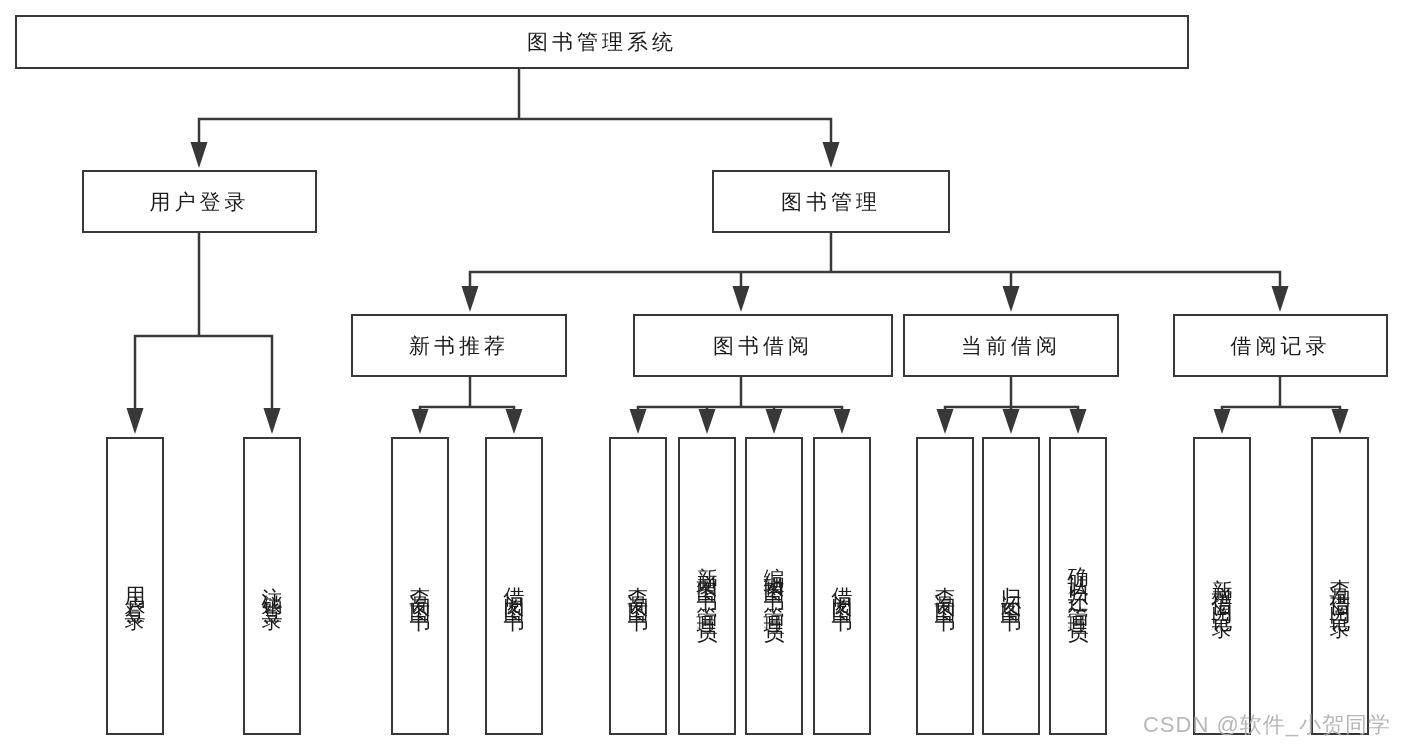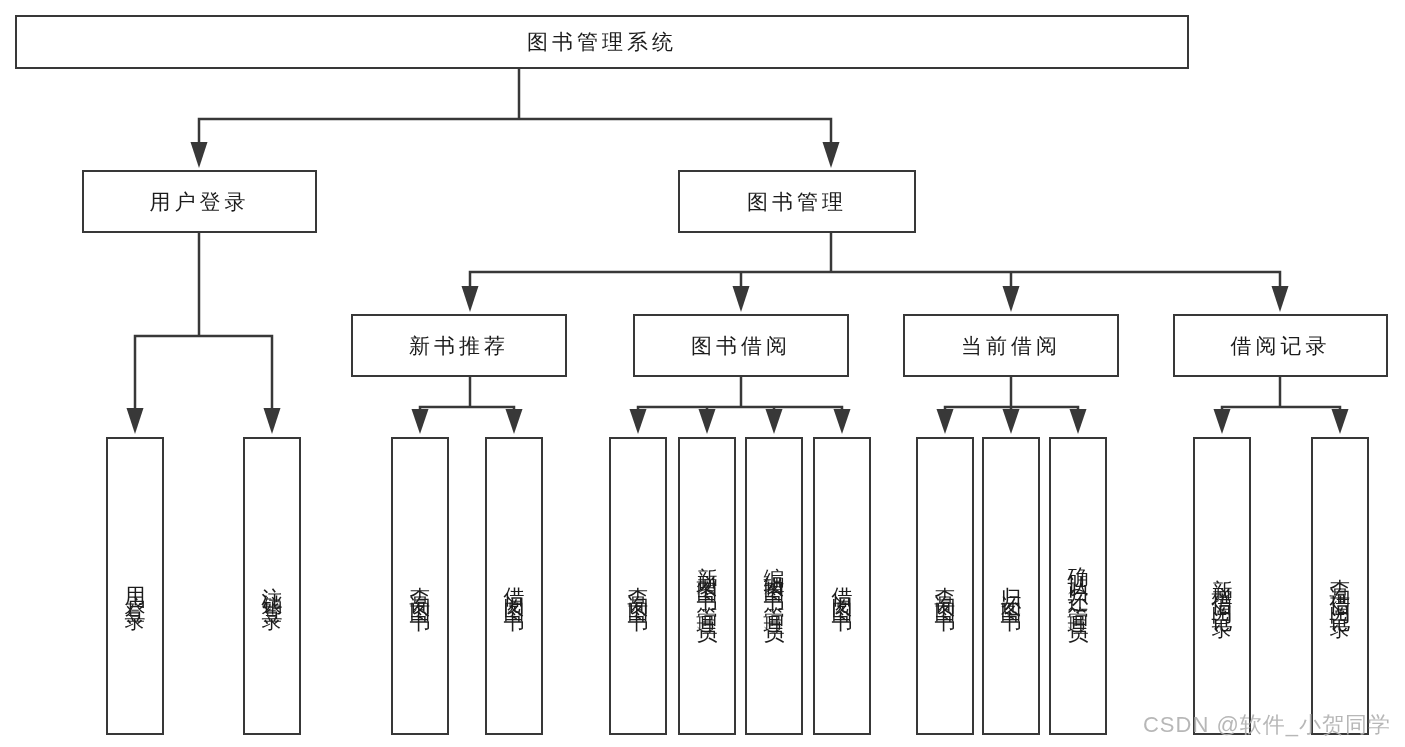--- a/index.html
+++ b/index.html
@@ -34,23 +34,23 @@
     width: 58px;
     height: 298px;
     writing-mode: vertical-rl;
     text-orientation: mixed;
     font-size: 21px;
     letter-spacing: 8px;
     white-space: normal;
   }
   #n-root           { left: 15px;   top: 15px;  width: 1174px; height: 54px; }
   #n-user-login     { left: 82px;   top: 170px; width: 235px;  height: 63px; }
-  #n-book-mgmt      { left: 678px;  top: 170px; width: 238px;  height: 63px; }
+  #n-book-mgmt      { left: 712px;  top: 170px; width: 238px;  height: 63px; }
   #n-new-book       { left: 351px;  top: 314px; width: 216px;  height: 63px; }
-  #n-book-borrow    { left: 633px;  top: 314px; width: 216px;  height: 63px; }
+  #n-book-borrow    { left: 633px;  top: 314px; width: 260px;  height: 63px; }
   #n-current-borrow { left: 903px;  top: 314px; width: 216px;  height: 63px; }
   #n-borrow-record  { left: 1173px; top: 314px; width: 215px;  height: 63px; }
   #l-user-login   { left: 106px;  }
   #l-logout       { left: 243px;  }
   #l-nb-query     { left: 391px;  }
   #l-nb-borrow    { left: 485px;  }
   #l-bb-query     { left: 609px;  }
   #l-bb-add       { left: 678px;  }
   #l-bb-edit      { left: 745px;  }
   #l-bb-borrow    { left: 813px;  }

